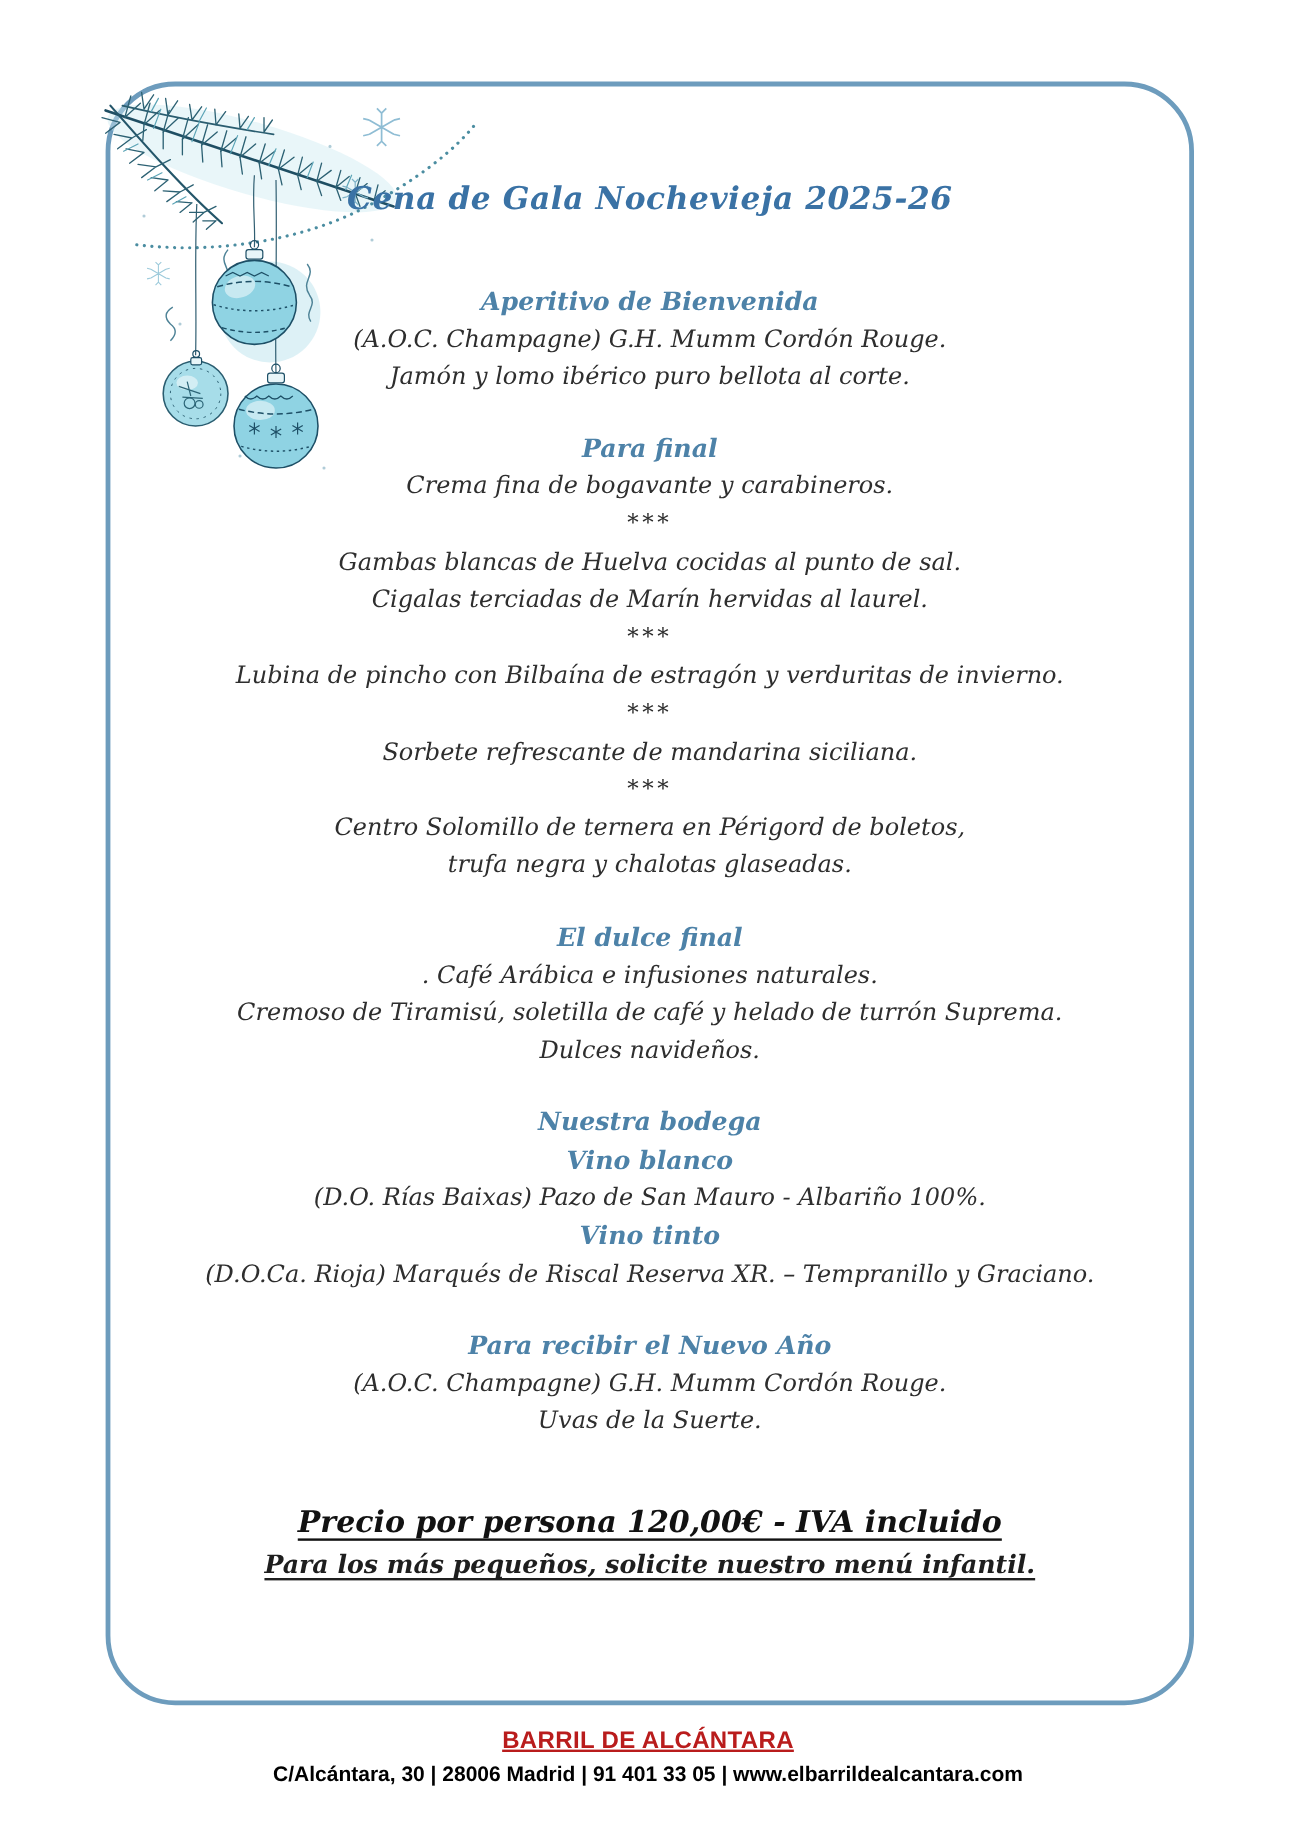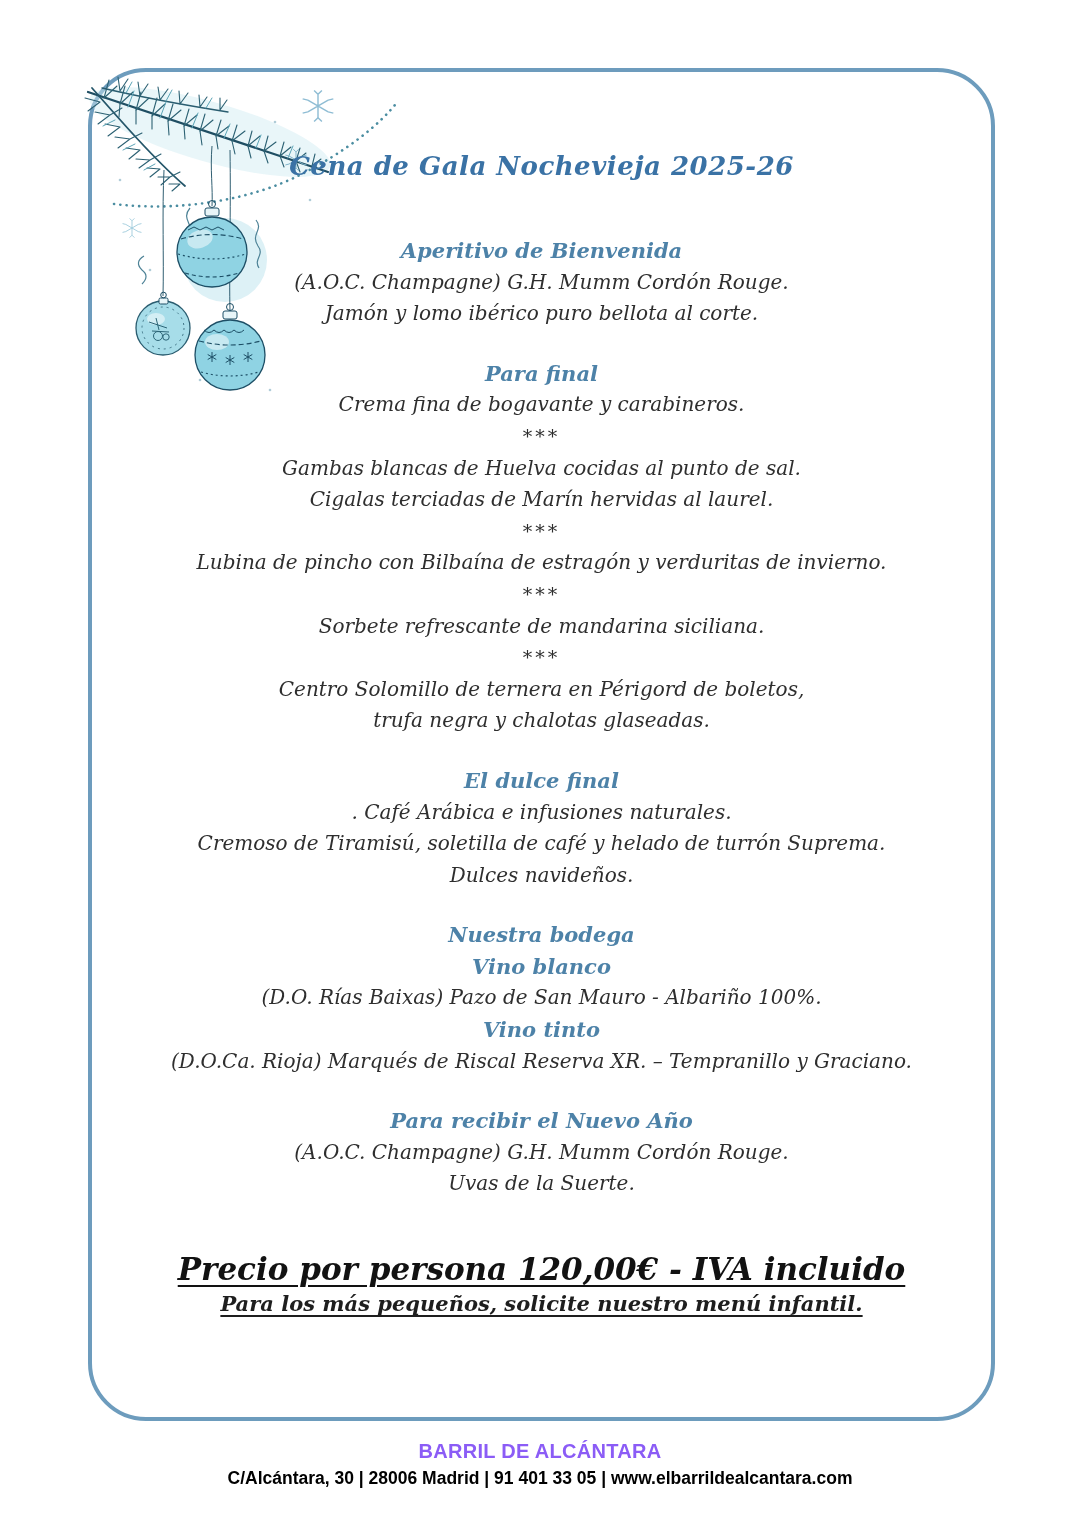--- a/index.html
+++ b/index.html
@@ -9,27 +9,27 @@
          border:4px solid #6d9cbd;border-radius:58px;box-sizing:border-box;background:#fff;}
   .content{position:absolute;left:88px;top:68px;width:907px;text-align:center;color:#2e2e2e;}
   .title{margin:75px 0 0 0;font-size:26px;line-height:46px;font-style:italic;font-weight:600;
          color:#3a72a5;letter-spacing:.5px;}
   .section{margin-top:28px;}
   .section.first{margin-top:46px;}
   .heading{margin:0;font-size:21px;line-height:31.6px;font-style:italic;font-weight:600;color:#4d82a8;}
   .menu-line{margin:0;font-size:20px;line-height:31.6px;font-style:italic;color:#2e2e2e;}
   .sep{letter-spacing:3px;font-size:19px;color:#2e2e2e;}
   .pricing{margin-top:49px;}
-  .price-line{margin:0;font-size:31px;line-height:40px;font-style:italic;font-weight:700;color:#121212;
+  .price-line{margin:0;font-size:25px;line-height:40px;font-style:italic;font-weight:700;color:#121212;
               text-decoration:underline;text-underline-offset:5px;text-decoration-thickness:1.5px;}
   .kids-line{margin:0;font-size:21px;line-height:30px;font-style:italic;font-weight:600;color:#1e1e1e;
              text-decoration:underline;text-underline-offset:4px;}
   .footer{position:absolute;left:0;top:1438px;width:1080px;text-align:center;
           font-family:"Liberation Sans",sans-serif;}
-  .footer-name{margin:0;font-size:20px;line-height:26px;font-weight:700;color:#8b5cf6;letter-spacing:.3px;}
+  .footer-name{margin:0;font-size:20px;line-height:26px;font-weight:700;color:#b91c1c;letter-spacing:.3px;text-decoration:underline;}
   .footer-address{margin:2px 0 0 0;font-size:17.5px;line-height:24px;font-weight:700;color:#000000;}
   .decoration{position:absolute;left:60px;top:60px;width:360px;height:360px;}
 </style>
 </head>
 <body>
 
 <div class="page">
 
   <div class="frame"></div>
 

